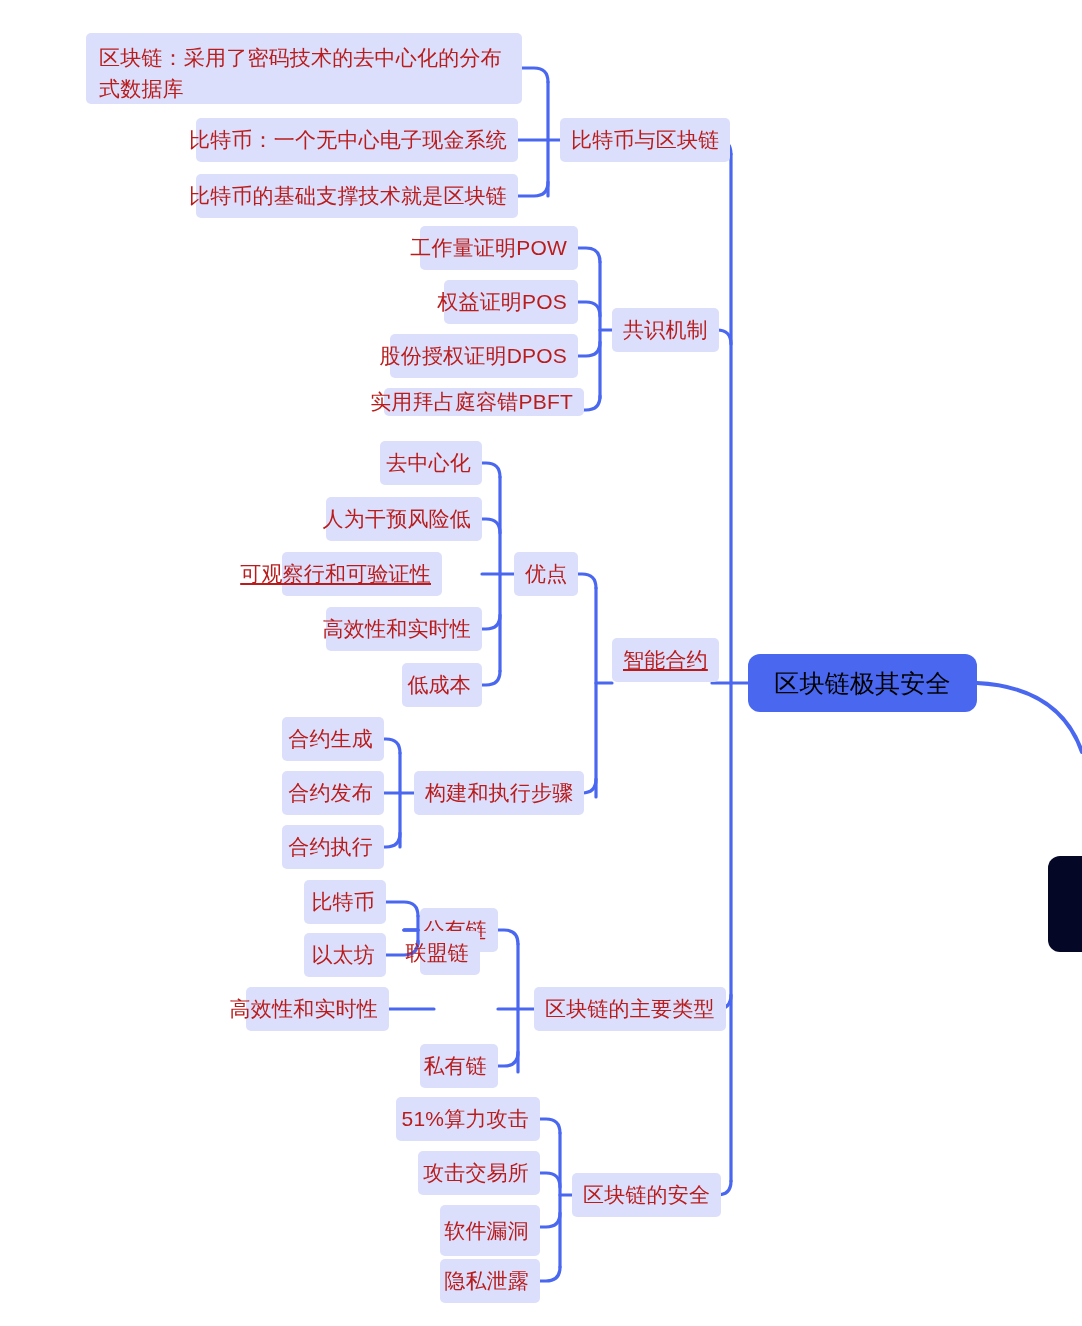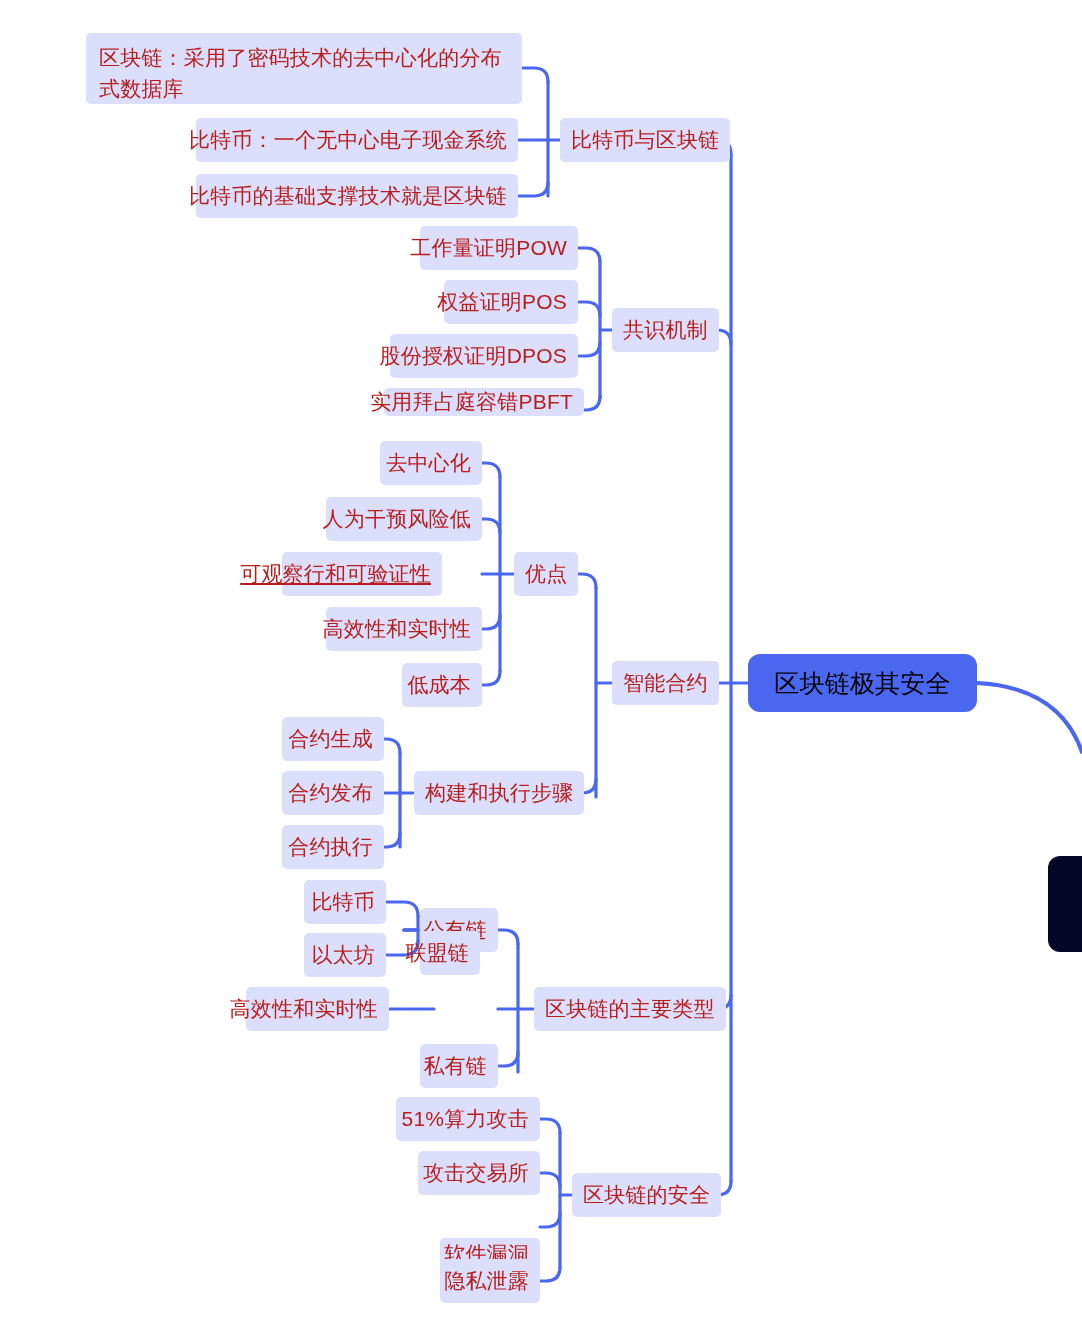--- a/index.html
+++ b/index.html
@@ -144,21 +144,21 @@
       <path d="M540,1281 L546,1281 Q560,1281 560,1267"></path>
     </g>
   </svg>
 
   <div class="node root" style="left:748px; top:654px; width:229px; height:58px;">区块链极其安全</div>
 
   <div class="node" style="left:560px; top:118px; height:44px;">比特币与区块链</div>
 
   <div class="node" style="left:612px; top:308px; height:44px;">共识机制</div>
 
-  <div class="node" style="left:612px; top:661px; height:44px;">智能合约</div>
+  <div class="node" style="left:612px; top:638px; height:44px;text-decoration:underline;">智能合约</div>
 
   <div class="node" style="left:534px; top:987px; height:44px;">区块链的主要类型</div>
 
   <div class="node" style="left:572px; top:1173px; height:44px;">区块链的安全</div>
 
   <div class="node multiline" style="left:86px; top:33px; width:436px; height:71px; padding:9px 13px;">区块链：采用了密码技术的去中心化的分布式数据库</div>
 
   <div class="node" style="left:196px; top:118px; height:44px; width:322px; justify-content:flex-end;">比特币：一个无中心电子现金系统</div>
 
   <div class="node" style="left:196px; top:174px; height:44px; width:322px; justify-content:flex-end;">比特币的基础支撑技术就是区块链</div>
@@ -200,19 +200,19 @@
   <div class="node" style="left:304px; top:880px; width:82px; height:44px; justify-content:flex-end;">比特币</div>
 
   <div class="node" style="left:304px; top:933px; width:82px; height:44px; justify-content:flex-end;">以太坊</div>
 
   <div class="node" style="left:246px; top:987px; width:143px; height:44px; justify-content:flex-end;">高效性和实时性</div>
 
   <div class="node" style="left:396px; top:1097px; width:144px; height:44px; justify-content:flex-end;">51%算力攻击</div>
 
   <div class="node" style="left:418px; top:1151px; width:122px; height:44px; justify-content:flex-end;">攻击交易所</div>
 
-  <div class="node" style="left:440px; top:1205px; width:100px; height:32px; justify-content:flex-end;margin-top:33px;">软件漏洞</div>
+  <div class="node" style="left:440px; top:1205px; width:100px; height:51px; justify-content:flex-end;">软件漏洞</div>
 
   <div class="node" style="left:440px; top:1259px; width:100px; height:44px; justify-content:flex-end;">隐私泄露</div>
 
   <div class="node dark" style="left:1048px; top:856px; width:60px; height:96px;"></div>
 
 </div>
 
 </body></html>

